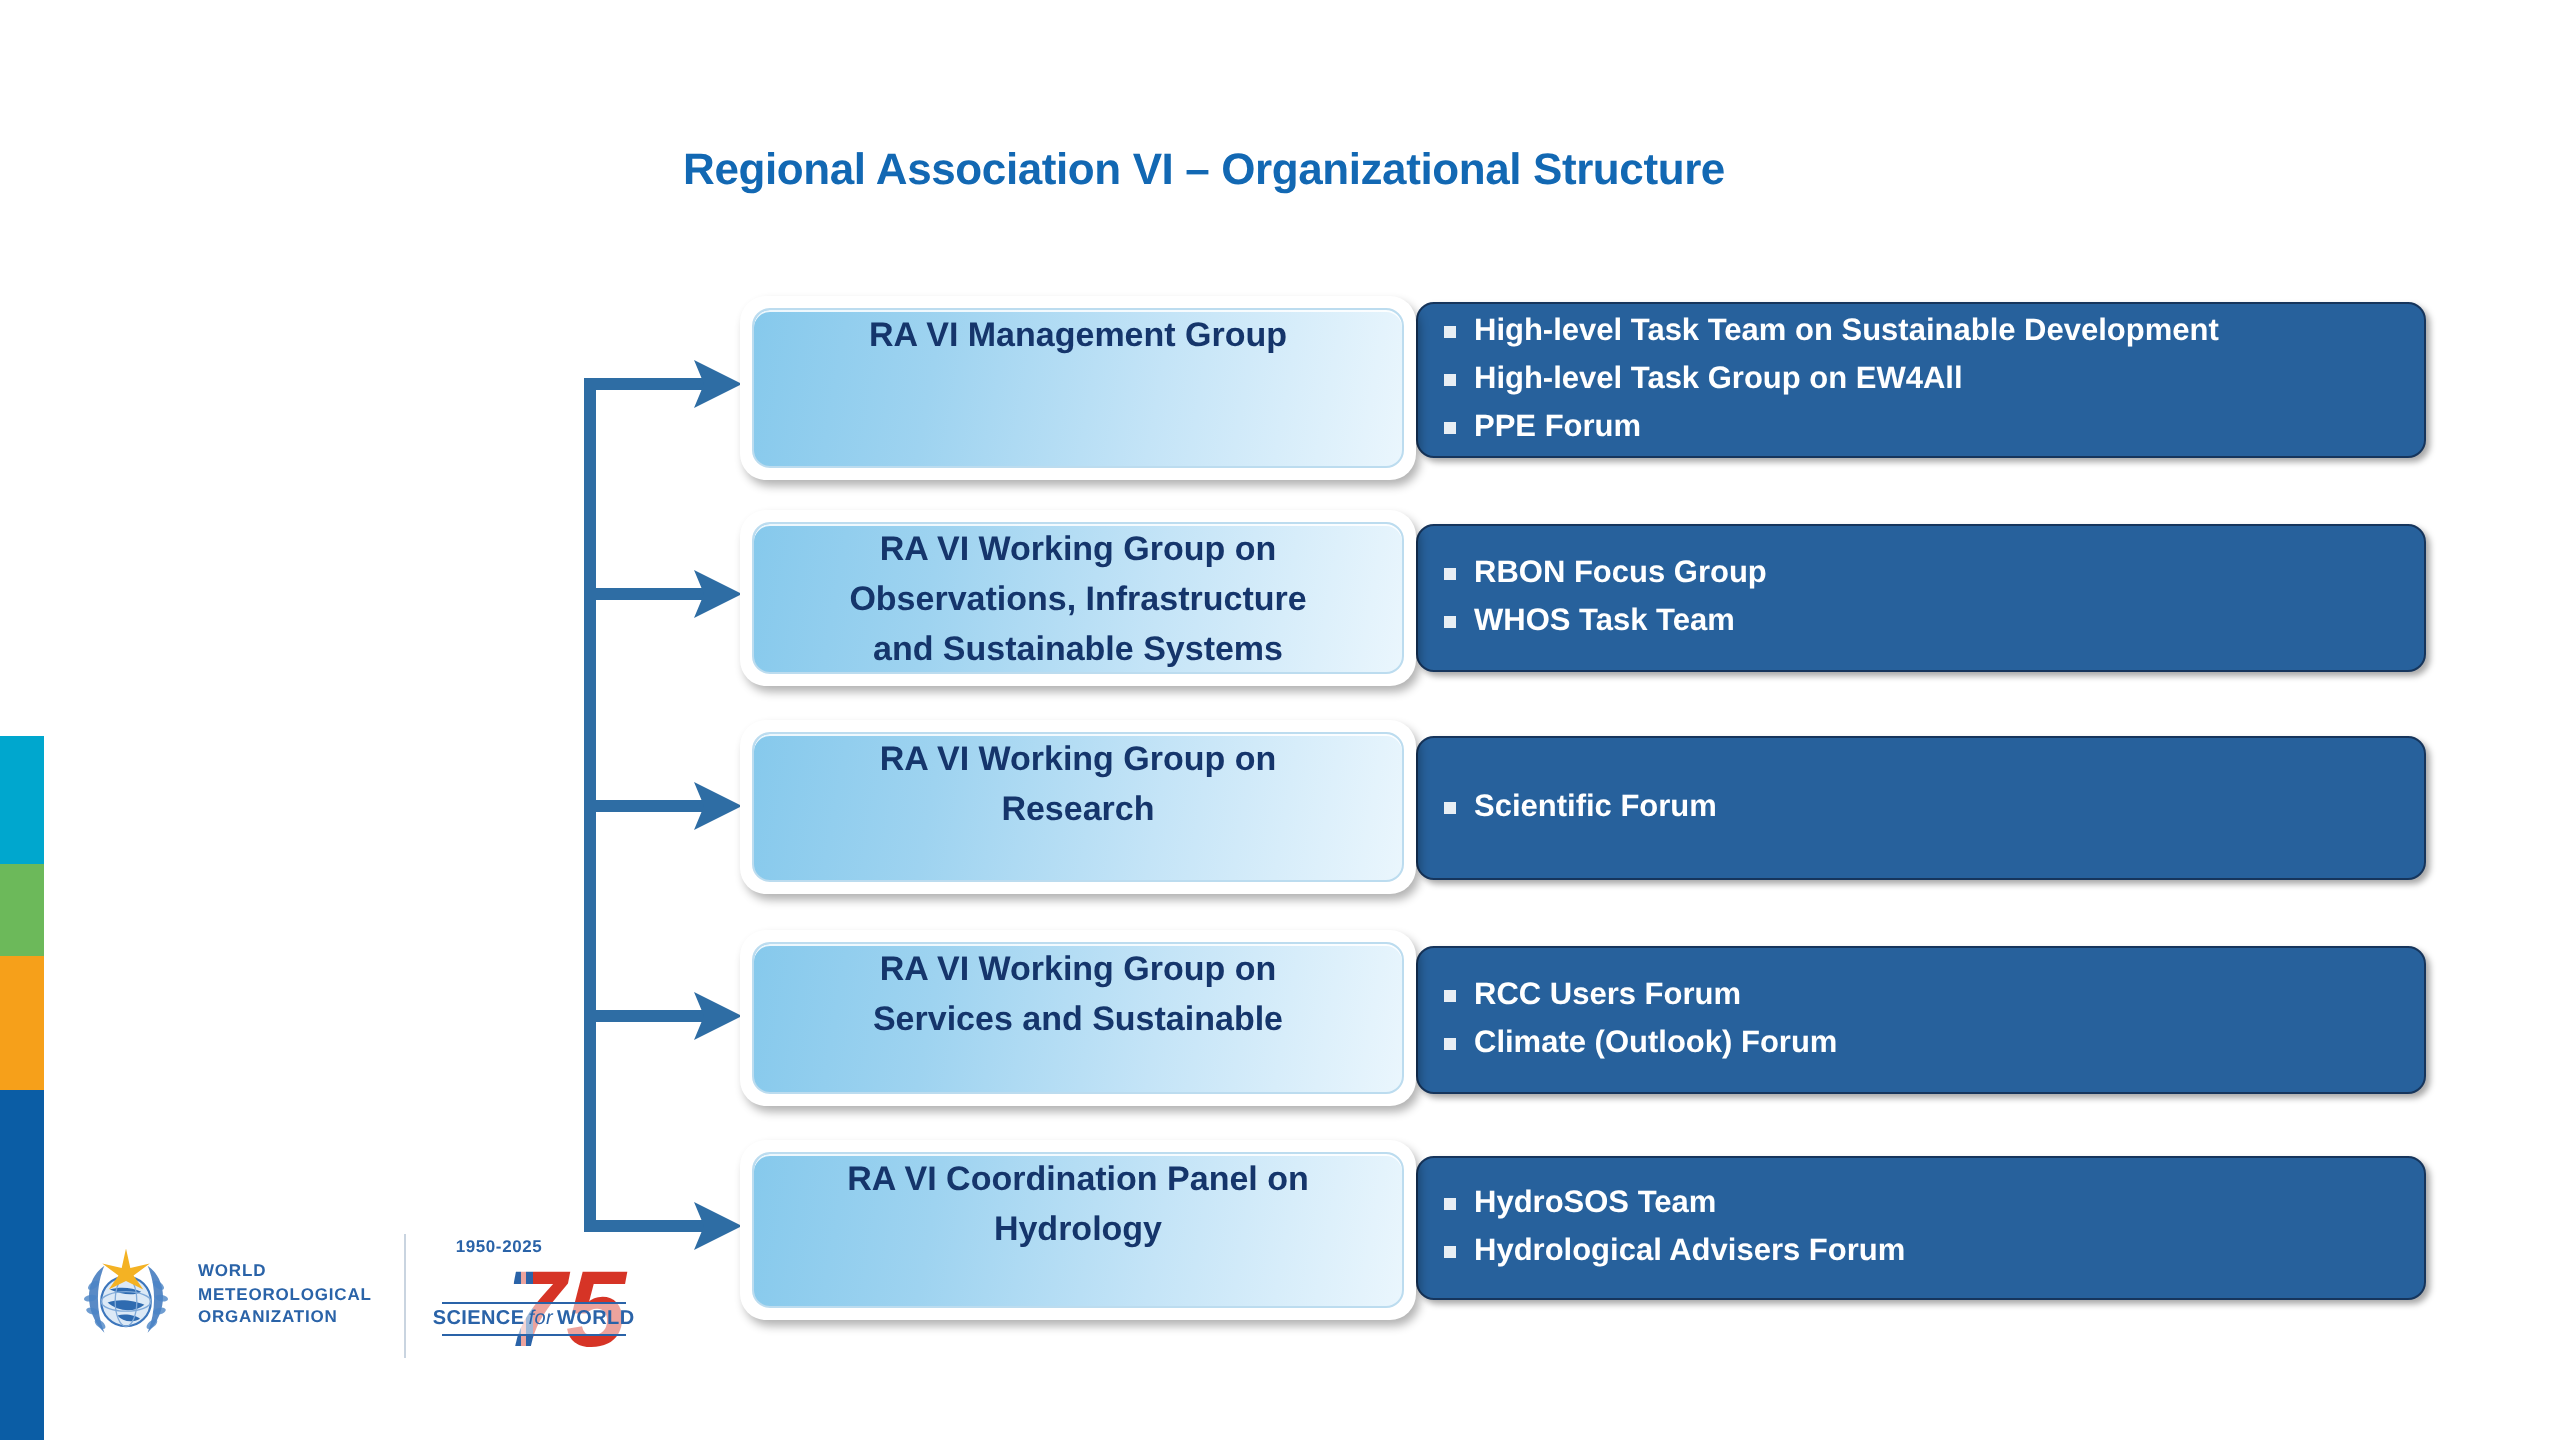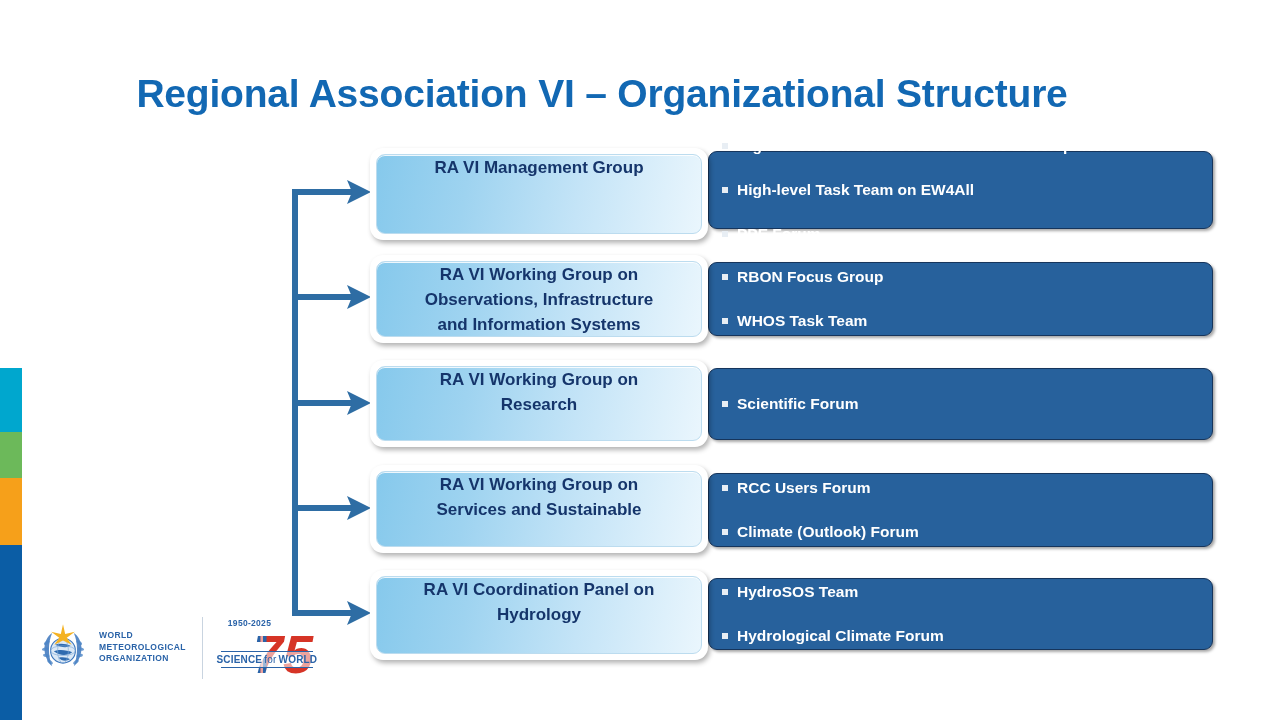--- a/index.html
+++ b/index.html
@@ -9,40 +9,40 @@
   }
 
   
   #stripe-rail{position:absolute;left:0;top:368px;width:22px;height:352px;}
   #stripe-rail .stripe{width:22px;}
 
   
   #page-title{
     position:absolute;left:0;top:72px;width:1204px;
     text-align:center;
-    font-size:39px;font-weight:bold;color:#1268B3;
+    font-size:22px;font-weight:bold;color:#1268B3;
     letter-spacing:-0.2px;
     white-space:nowrap;
   }
 
   
   #org-chart{position:absolute;left:0;top:0;width:1280px;height:720px;}
 
   .row{position:absolute;}
 
   
   .detail-panel{
     position:absolute;left:708px;
     background:#27619C;
     border:1.5px solid #16355C;
     border-radius:9px;
     box-shadow:2px 2px 3px rgba(0,0,0,.35);
     box-sizing:border-box;
     padding:6px 0 6px 13px;
-    display:flex;flex-direction:column;justify-content:center;gap:20px;
+    display:flex;flex-direction:column;justify-content:center;
   }
   .detail-item{
     display:flex;align-items:flex-start;
     color:#ffffff;font-size:15.5px;font-weight:bold;
     line-height:24px;white-space:nowrap;
   }
   .bullet-square{
     width:6px;height:6px;background:#e8eef4;
     margin:9px 9px 0 0;flex:0 0 auto;
   }
@@ -86,21 +86,21 @@
     position:absolute;left:9px;top:3px;
     color:#2A63A8;font-size:8.5px;font-weight:bold;letter-spacing:.3px;
   }
   #anniv-banner{
     position:absolute;left:2px;top:36px;width:92px;height:15px;
     border-top:1.4px solid #2A63A8;border-bottom:1.4px solid #2A63A8;
     display:flex;align-items:center;justify-content:center;
     color:#2A63A8;font-size:10px;font-weight:bold;letter-spacing:.2px;
     background:rgba(255,255,255,.55);
   }
-  #anniv-banner .sfa-italic{font-weight:normal;margin:0 2px;}
+  #anniv-banner .sfa-italic{font-style:italic;font-weight:normal;margin:0 2px;}
 </style>
 </head>
 <body>
 
 <div id="stripe-rail">
     <div class="stripe" style="height: 64px; background: rgb(0, 167, 206);"></div>
     <div class="stripe" style="height: 46px; background: rgb(108, 185, 90);"></div>
     <div class="stripe" style="height: 67px; background: rgb(246, 160, 26);"></div>
     <div class="stripe" style="height: 175px; background: rgb(11, 93, 165);"></div>
   </div>
@@ -127,21 +127,21 @@
   </svg>
   <div id="rows-container">
       <div class="row">
         <div class="detail-panel" style="top: 151px; height: 78px; width: 505px;">
           <div class="detail-item">
             <span class="bullet-square"></span>
             <span>High-level Task Team on Sustainable Development</span>
           </div>
           <div class="detail-item">
             <span class="bullet-square"></span>
-            <span>High-level Task Team on EW4All</span>
+            <span>High-level Task Group on EW4All</span>
           </div>
           <div class="detail-item">
             <span class="bullet-square"></span>
             <span>PPE Forum</span>
           </div>
         </div>
         <div class="group-box" style="top: 148px; height: 92px;">
           <div class="group-box-inner">
             <div class="group-label">
               <div>RA VI Management Group</div>
@@ -158,21 +158,21 @@
           <div class="detail-item">
             <span class="bullet-square"></span>
             <span>WHOS Task Team</span>
           </div>
         </div>
         <div class="group-box" style="top: 255px; height: 88px;">
           <div class="group-box-inner">
             <div class="group-label">
               <div>RA VI Working Group on</div>
               <div>Observations, Infrastructure</div>
-              <div>and Information Systems</div>
+              <div>and Sustainable Systems</div>
             </div>
           </div>
         </div>
       </div>
       <div class="row">
         <div class="detail-panel" style="top: 368px; height: 72px; width: 505px;">
           <div class="detail-item">
             <span class="bullet-square"></span>
             <span>Scientific Forum</span>
           </div>
@@ -207,21 +207,21 @@
         </div>
       </div>
       <div class="row">
         <div class="detail-panel" style="top: 578px; height: 72px; width: 505px;">
           <div class="detail-item">
             <span class="bullet-square"></span>
             <span>HydroSOS Team</span>
           </div>
           <div class="detail-item">
             <span class="bullet-square"></span>
-            <span>Hydrological Climate Forum</span>
+            <span>Hydrological Advisers Forum</span>
           </div>
         </div>
         <div class="group-box" style="top: 570px; height: 90px;">
           <div class="group-box-inner">
             <div class="group-label">
               <div>RA VI Coordination Panel on</div>
               <div>Hydrology</div>
             </div>
           </div>
         </div>

